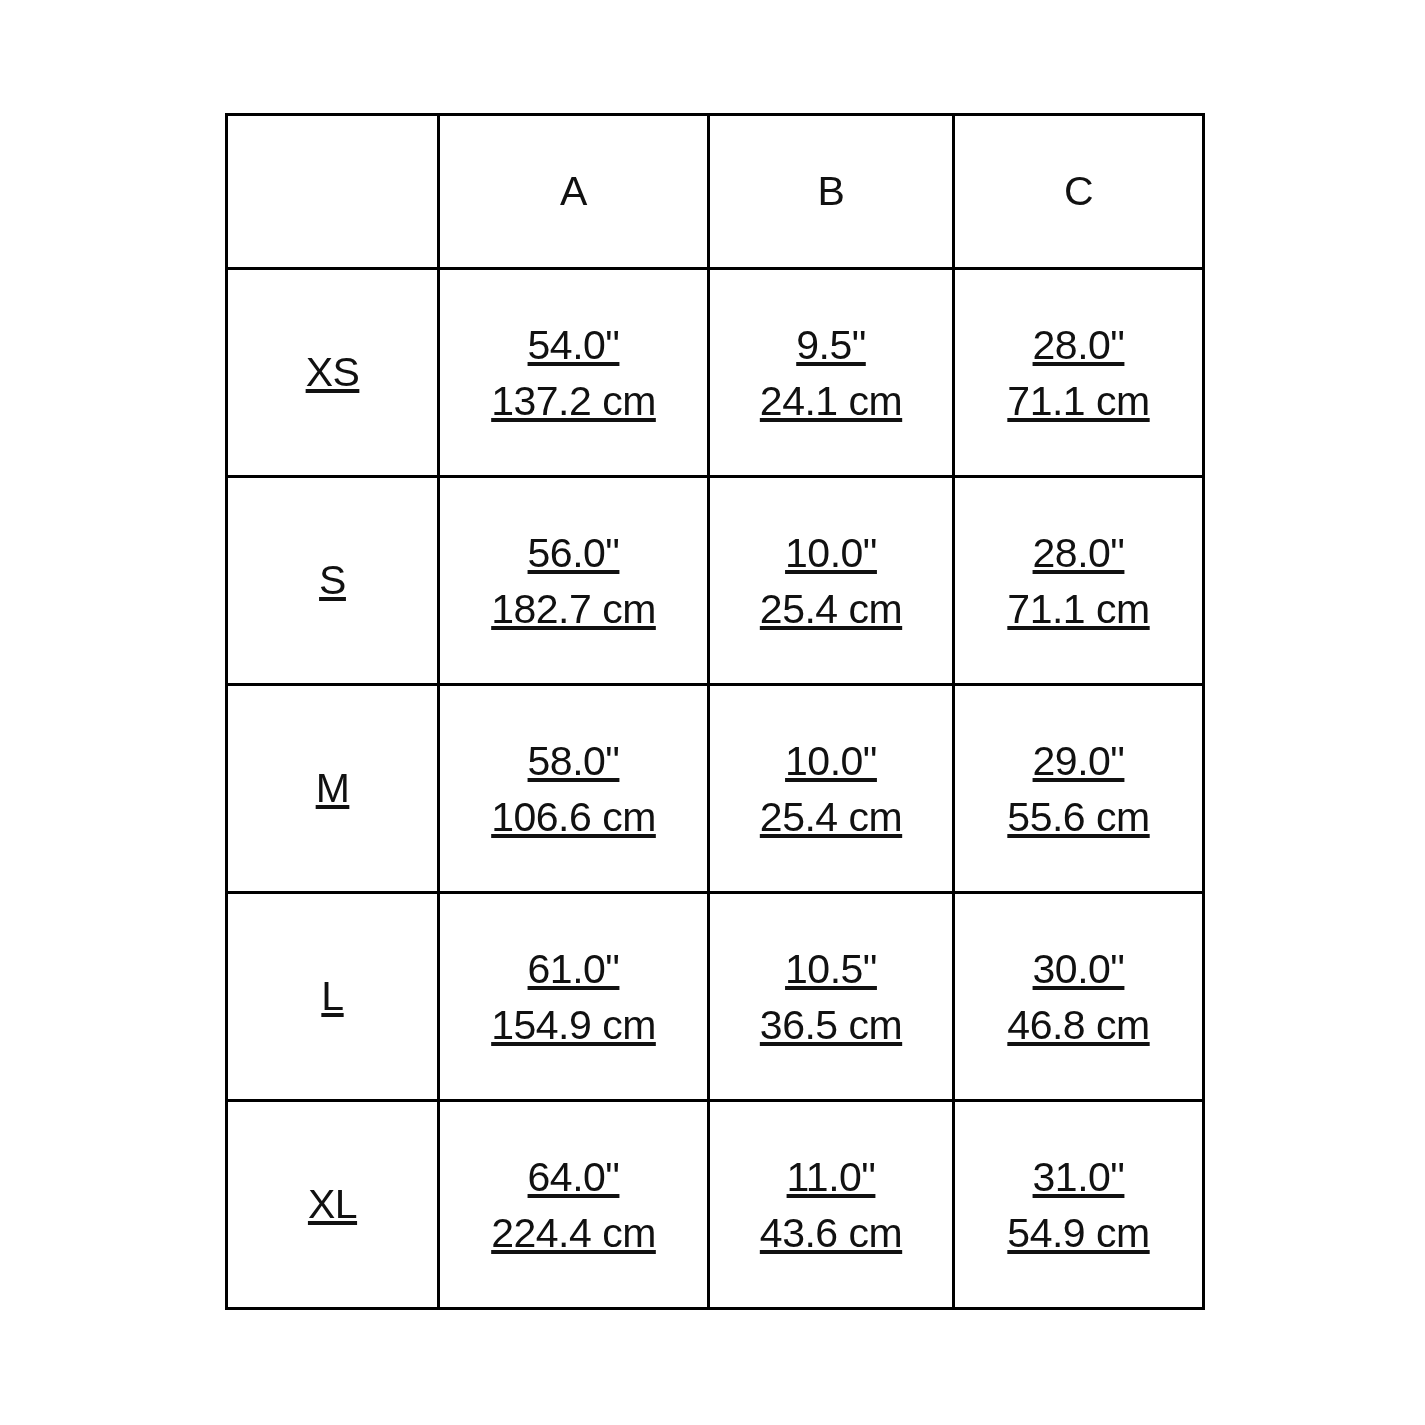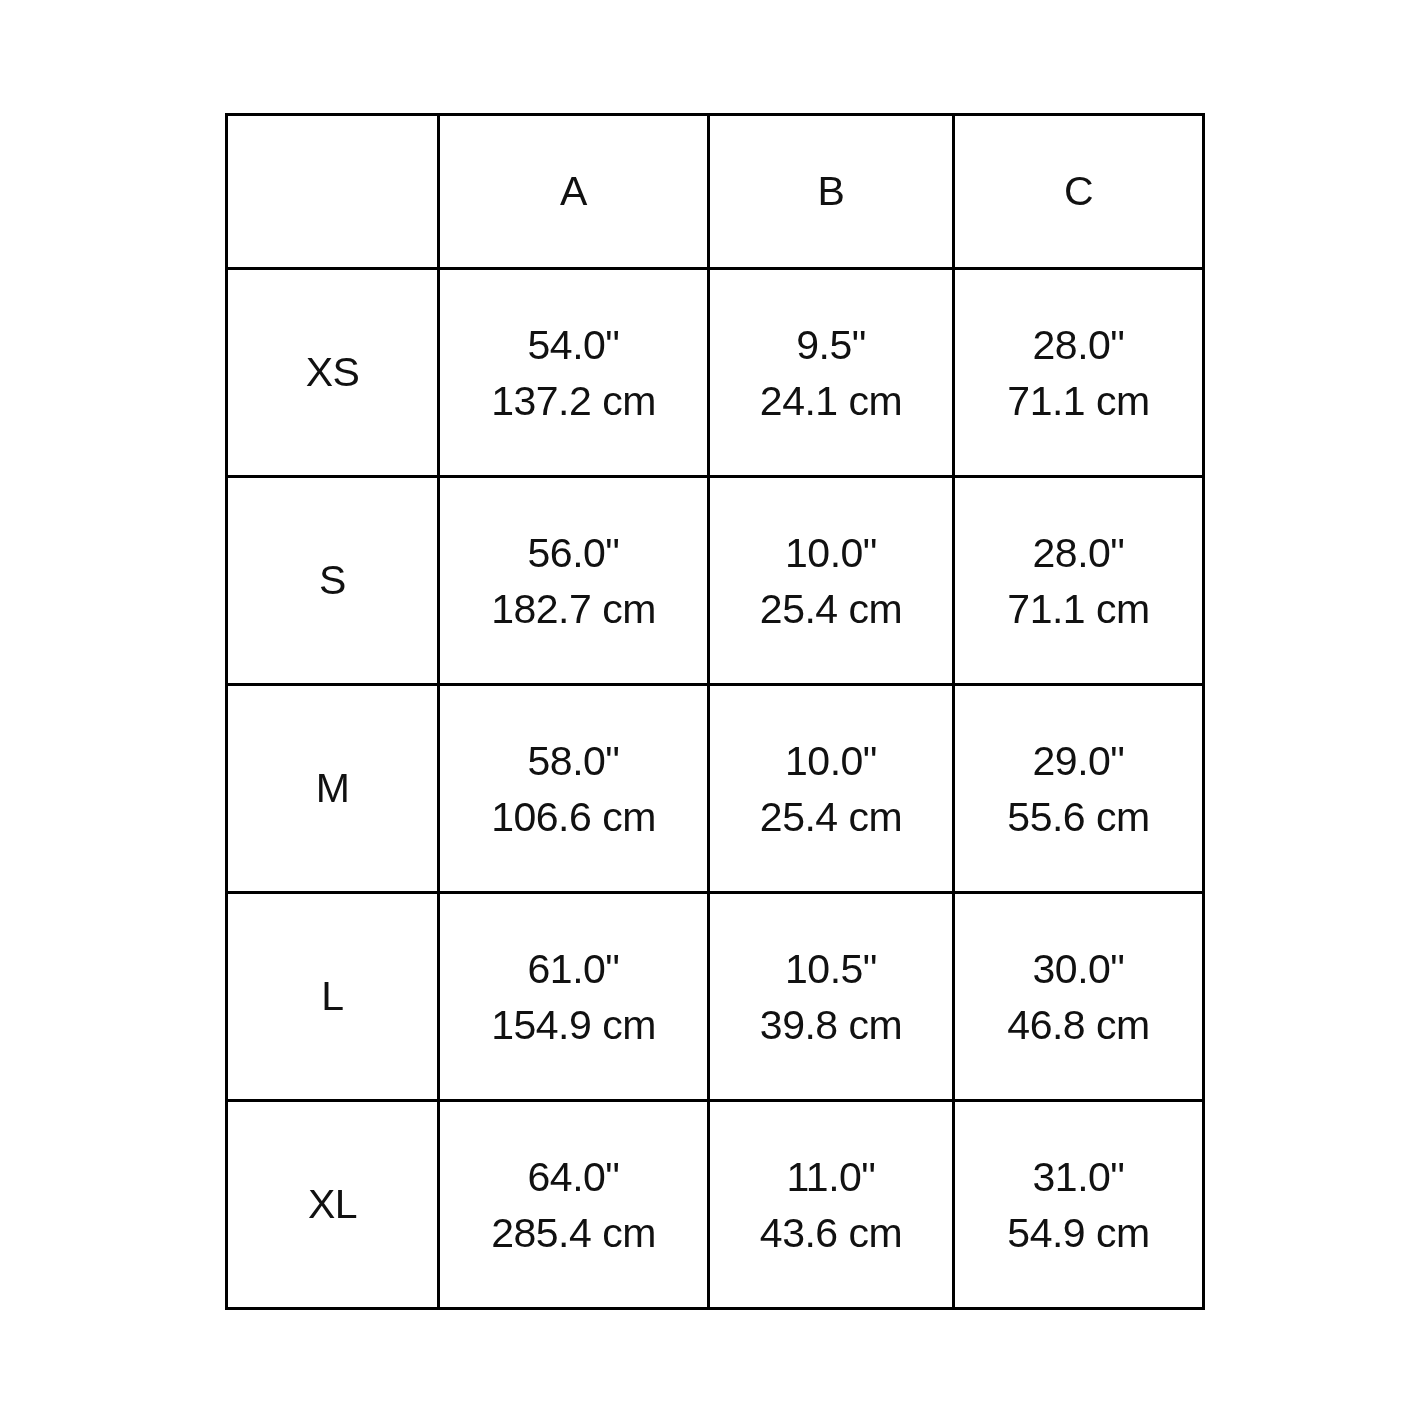--- a/index.html
+++ b/index.html
@@ -32,21 +32,21 @@
   table.size-chart td {
     border: 3px solid #000000;
     text-align: center;
     vertical-align: middle;
     font-weight: normal;
     font-size: 41px;
     letter-spacing: -0.5px;
     padding: 0;
   }
   tr.header-row { height: 154px; }
-  tr.data-row { height: 208px; }
+  tr.data-row { height: 208px; text-decoration: underline; }
   td.data-cell span {
     display: block;
     line-height: 56px;
   }
   th.row-label, th.col-header {
     font-size: 41px;
   }
 </style>
 </head>
 <body>
@@ -116,33 +116,33 @@
       </tr>
 
       <tr class="data-row">
         <th class="row-label">L</th>
         <td class="data-cell">
           <span class="in">61.0"</span>
           <span class="cm">154.9 cm</span>
         </td>
         <td class="data-cell">
           <span class="in">10.5"</span>
-          <span class="cm">39.8 cm</span>
+          <span class="cm">36.5 cm</span>
         </td>
         <td class="data-cell">
           <span class="in">30.0"</span>
           <span class="cm">46.8 cm</span>
         </td>
       </tr>
 
       <tr class="data-row">
         <th class="row-label">XL</th>
         <td class="data-cell">
           <span class="in">64.0"</span>
-          <span class="cm">285.4 cm</span>
+          <span class="cm">224.4 cm</span>
         </td>
         <td class="data-cell">
           <span class="in">11.0"</span>
           <span class="cm">43.6 cm</span>
         </td>
         <td class="data-cell">
           <span class="in">31.0"</span>
           <span class="cm">54.9 cm</span>
         </td>
       </tr>

